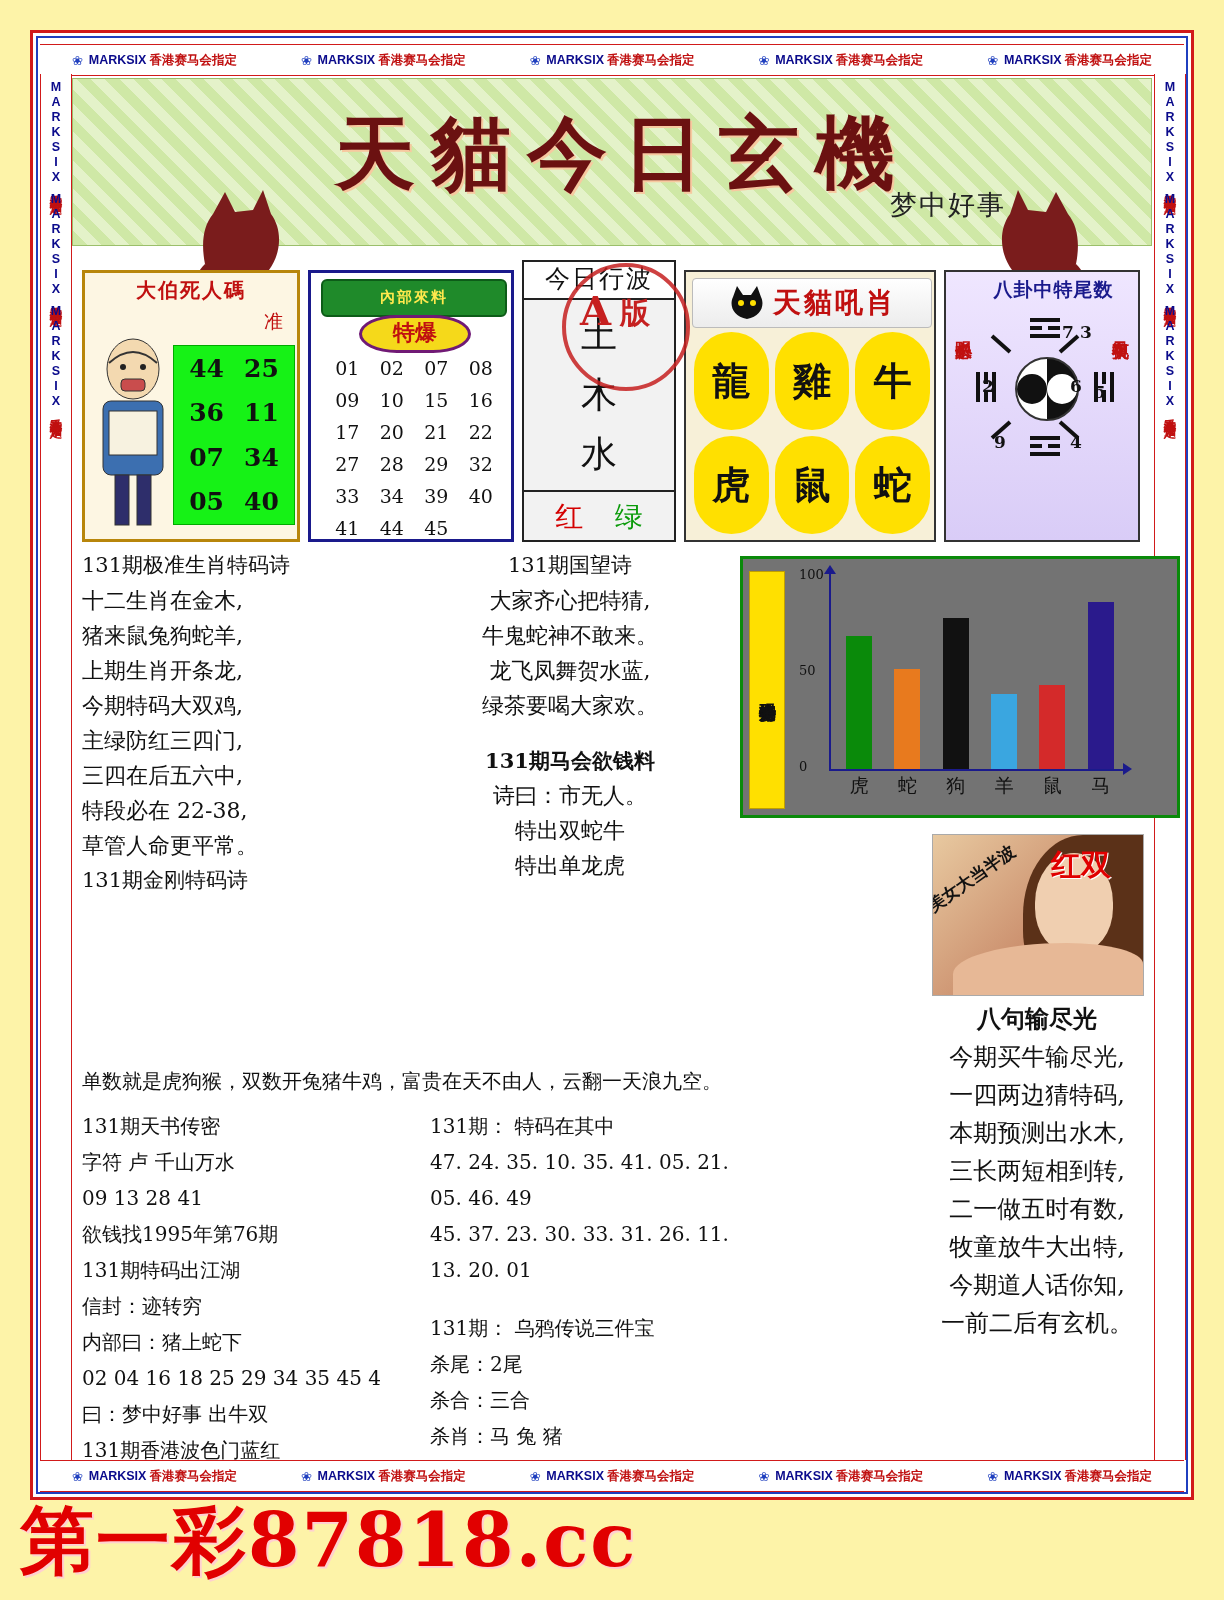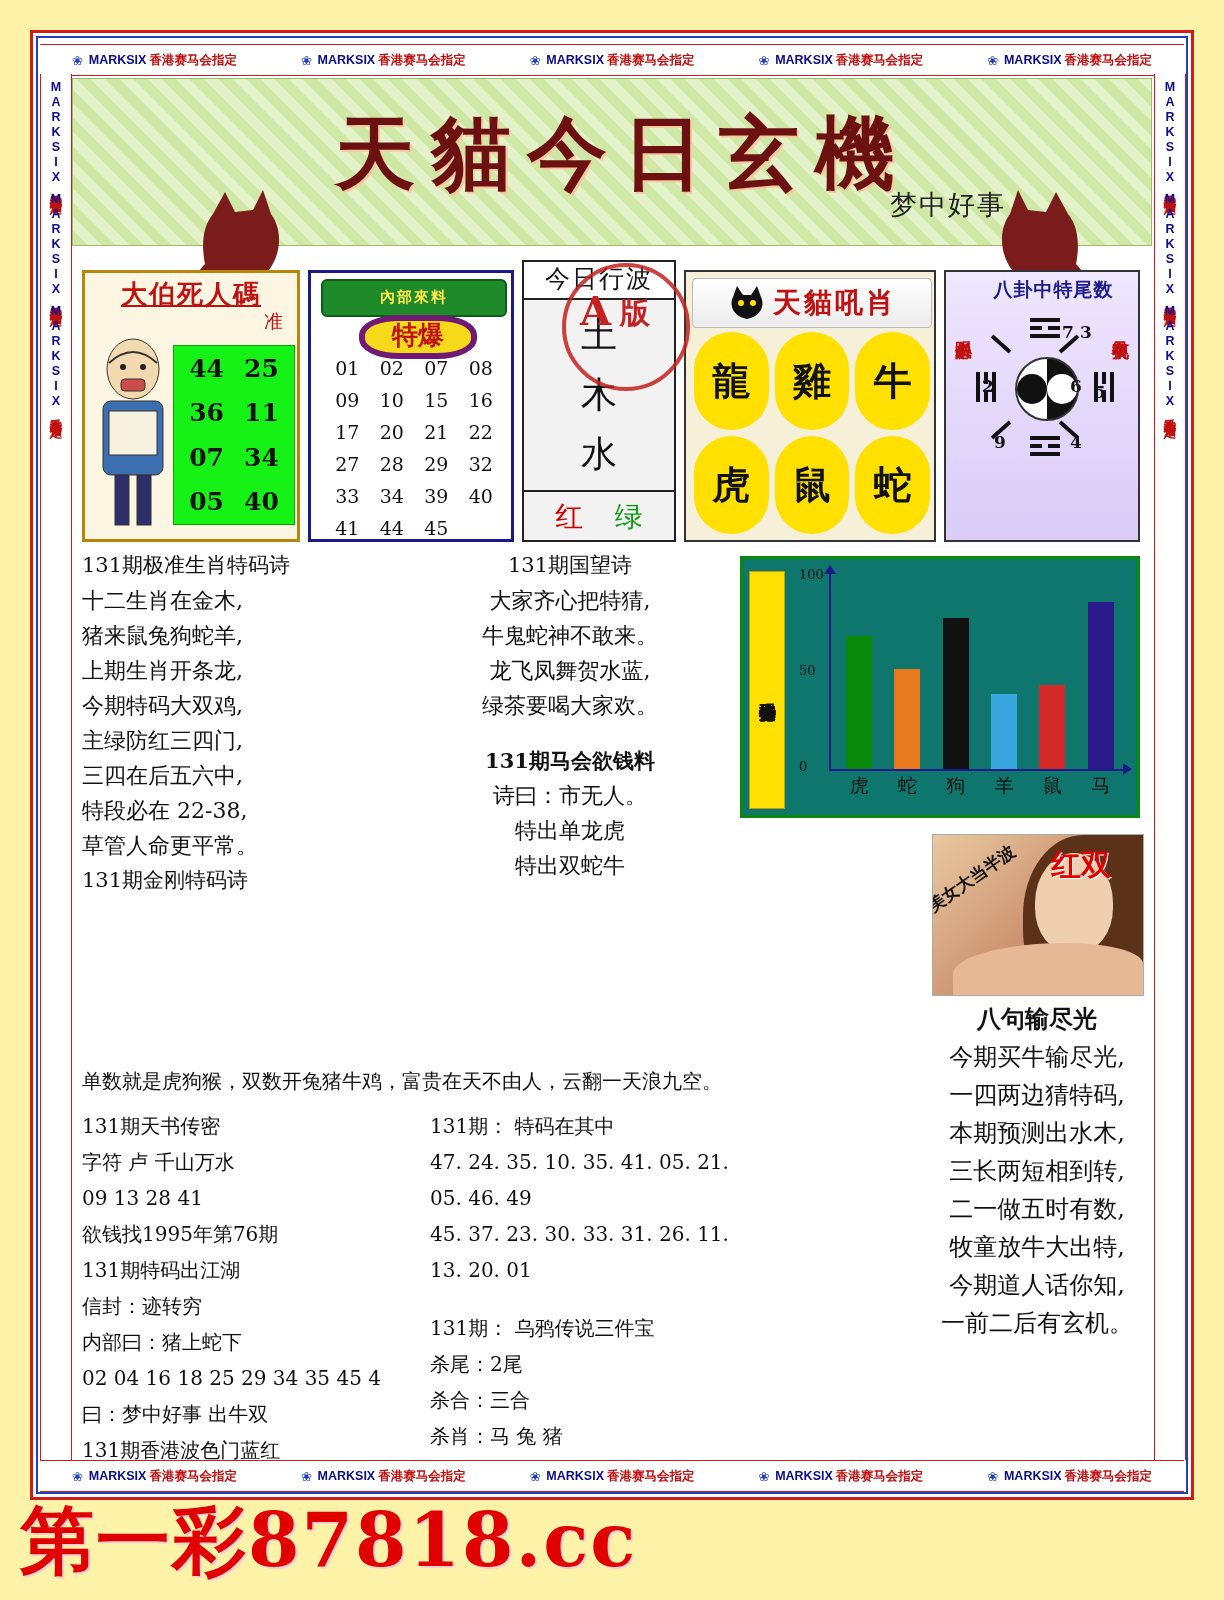--- a/index.html
+++ b/index.html
@@ -98,44 +98,44 @@
     position:absolute;left:58px;top:30px;font-size:30px;font-weight:bold;
     color:#c62020;font-family:"DejaVu Serif",serif;
   }
 
   
   .boxrow{position:absolute;left:0;top:176px;width:1080px;height:290px;}
   .box{position:absolute;border:2px solid #333;box-sizing:border-box;background:#fff;}
 
   .box-uncle{left:10px;top:16px;width:218px;height:272px;border:3px solid #b8860b;background:#fdf6e3;}
   .box-uncle .hd{
-    text-align:center;font-size:26px;font-weight:bold;color:#c01010;
-    font-family:"DejaVu Serif",serif;margin-top:4px;letter-spacing:2px;text-decoration:underline;
+    text-align:center;font-size:20px;font-weight:bold;color:#c01010;
+    font-family:"DejaVu Serif",serif;margin-top:4px;letter-spacing:2px;
   }
   .box-uncle .zhun{position:absolute;right:14px;top:36px;color:#c01010;font-size:19px;}
   .greenbox{
     position:absolute;left:88px;top:72px;width:120px;height:178px;
     background:#16f216;border:1px solid #0a0;
     display:flex;flex-direction:column;justify-content:space-around;align-items:center;
     font-family:"DejaVu Serif",serif;font-size:25px;font-weight:bold;color:#111;
   }
   .greenbox .r{display:flex;gap:20px;}
   .uncle-fig{position:absolute;left:8px;top:62px;width:80px;height:196px;}
 
   .box-inner{left:236px;top:16px;width:206px;height:272px;border:3px solid #1a1a8c;background:#fff;}
   .box-inner .hd1{
     position:absolute;left:10px;top:6px;width:182px;height:34px;
     background:#1f8a2a;border-radius:6px;border:2px solid #0d5c18;
     color:#ffe94d;font-size:15px;font-weight:bold;text-align:center;line-height:32px;
     font-family:"DejaVu Serif",serif;letter-spacing:2px;
   }
   .box-inner .hd2{
     position:absolute;left:48px;top:42px;width:106px;height:32px;
-    background:#f5d91a;border:6px solid #701a75;border-radius:40px/20px;
-    color:#c01010;font-size:26px;font-weight:bold;text-align:center;line-height:28px;
+    background:#f5d91a;border:3px solid #701a75;border-radius:40px/20px;
+    color:#c01010;font-size:22px;font-weight:bold;text-align:center;line-height:28px;
     font-family:"DejaVu Serif",serif;
   }
   .numgrid{
     position:absolute;left:14px;top:84px;width:178px;
     font-family:"DejaVu Serif",serif;font-size:19px;color:#111;
     display:grid;grid-template-columns:repeat(4,1fr);row-gap:10px;text-align:center;
   }
 
   .box-wave{left:450px;top:6px;width:154px;height:282px;border:2px solid #222;background:#f2f2f2;}
   .box-wave .hd{
@@ -194,22 +194,22 @@
   .colM{position:absolute;left:348px;top:0;width:300px;}
   .colR{position:absolute;left:660px;top:0;width:410px;}
 
   .poem-line{font-size:22px;color:#111;line-height:35px;font-family:"DejaVu Serif",serif;}
   .poem-title{font-size:21px;color:#111;line-height:35px;font-family:"DejaVu Serif",serif;}
   .center{text-align:center;}
   .mt20{margin-top:20px;}
 
   
   .chart-box{
-    position:absolute;left:8px;top:8px;width:400px;height:262px;
-    border:3px solid #0a8a0a;background:#0f766e;box-sizing:border-box;text-decoration:underline;
+    position:absolute;left:8px;top:8px;width:440px;height:262px;
+    border:3px solid #0a8a0a;background:#737373;box-sizing:border-box;text-decoration:underline;
   }
   .chart-label{
     position:absolute;left:6px;top:12px;width:34px;height:236px;
     background:#ffe000;border:1px solid #c0a000;
     writing-mode:vertical-rl;text-orientation:upright;
     font-size:17px;font-weight:bold;color:#111;text-align:center;line-height:34px;
   }
   .plot{position:absolute;left:52px;top:14px;width:336px;height:210px;}
   .axis-y{position:absolute;left:34px;top:0;width:2px;height:196px;background:#1a1a8c;}
   .axis-x{position:absolute;left:34px;top:196px;width:296px;height:2px;background:#1a1a8c;}
@@ -506,22 +506,22 @@
       </div>
 
       <div class="colM">
         <div class="poem-title center" style="font-weight:normal">131期国望诗</div>
         <div class="poem-line center">大家齐心把特猜,</div>
         <div class="poem-line center">牛鬼蛇神不敢来。</div>
         <div class="poem-line center">龙飞凤舞贺水蓝,</div>
         <div class="poem-line center">绿茶要喝大家欢。</div>
         <div class="poem-title center mt20" style="font-weight:bold">131期马会欲钱料</div>
         <div class="poem-line center">诗曰：市无人。</div>
+        <div class="poem-line center">特出双蛇牛</div>
         <div class="poem-line center">特出单龙虎</div>
-        <div class="poem-line center">特出双蛇牛</div>
       </div>
 
       <div class="colR">
         <div class="chart-box">
           <div class="chart-label">今期特码走势参考</div>
           <div class="plot">
             <div class="axis-y"></div>
             <div class="arrow-y"></div>
             <div class="axis-x"></div>
             <div class="arrow-x"></div>

